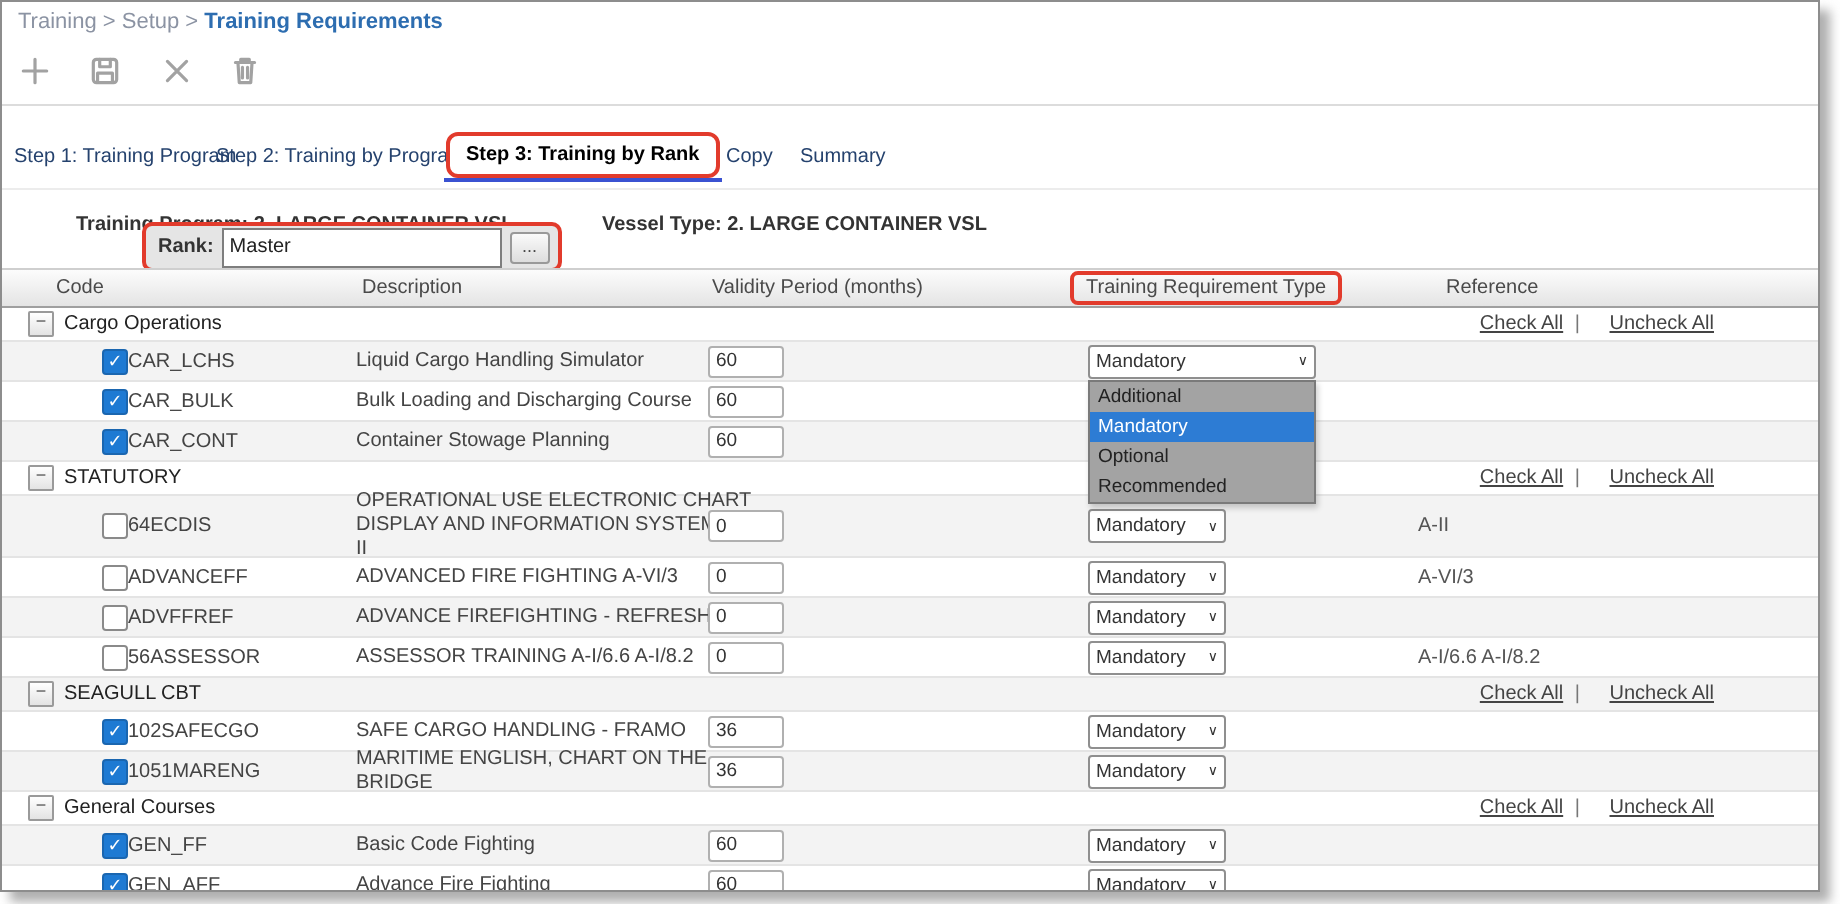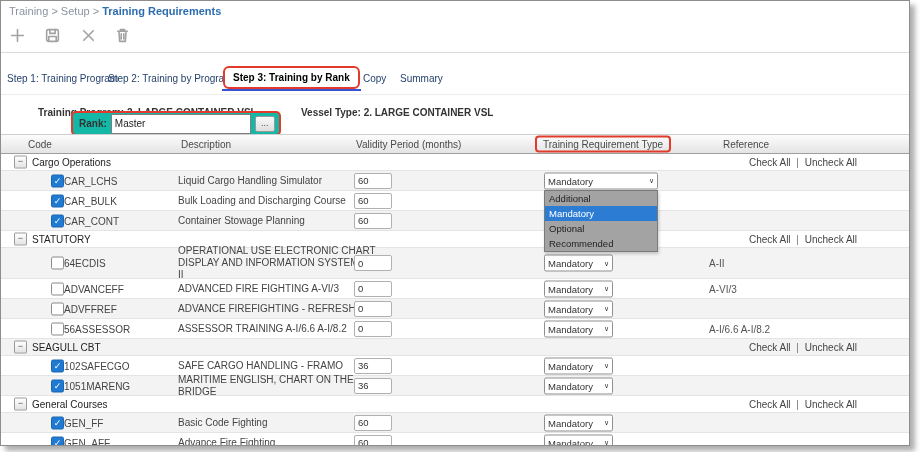--- a/index.html
+++ b/index.html
@@ -17,21 +17,21 @@
   
   .tab-strip{position:absolute;top:60px;left:0;width:100%;height:33px;border-bottom:1px solid #ececec;}
   .tab{position:absolute;top:12px;font-size:10px;color:#25426e;cursor:pointer;white-space:nowrap;}
   .tab.active{top:5px;padding:4px 8px;border:2px solid #e23b2c;border-radius:6px;
     color:#000;font-weight:bold;background:#fff;}
   .tab.active::after{content:"";position:absolute;left:-3px;right:-3px;bottom:-4px;
     border-bottom:2px solid #3a52d1;}
   
   .form-label{font-size:10px;font-weight:bold;color:#333;white-space:nowrap;position:absolute;}
   .rank-box{position:absolute;left:70px;top:110px;height:21px;border:2px solid #e23b2c;border-radius:5px;
-    padding:0 4px 0 6px;display:flex;align-items:center;background:#14b8a6;}
+    padding:0 4px 0 6px;display:flex;align-items:center;background:#e5e5e5;}
   .rank-label{font-size:10px;font-weight:bold;color:#333;margin-right:4px;}
   .rank-input{width:132px;height:14px;font-size:10px;font-family:"Liberation Sans",sans-serif;
     border:1px solid #7e7e7e;padding:2px 3px;color:#222;}
   .browse-btn{margin-left:4px;width:20px;height:16px;font-size:9px;line-height:7px;
     border:1px solid #999;border-radius:2px;background:linear-gradient(#fafafa,#ddd);
     color:#444;cursor:pointer;padding:0;font-family:"Liberation Sans",sans-serif;}
   
   .grid{position:absolute;top:133px;left:0;width:100%;}
   .grid-header{position:relative;height:18px;background:linear-gradient(#fcfcfc,#e4e4e4);
     border-top:1px solid #cfcfcf;border-bottom:1px solid #9f9f9f;}
@@ -41,21 +41,21 @@
   .row.alt{background:#f3f3f3;}
   .group-row{height:16px;}
   .data-row{height:19px;}
   .data-row.tall{height:30px;}
   .cell{position:absolute;top:50%;transform:translateY(-50%);font-size:10px;color:#444;white-space:nowrap;}
   .collapse-icon{left:13px;width:11px;height:11px;border:1px solid #9a9a9a;border-radius:1px;
     background:linear-gradient(#fff,#e3e3e3);color:#555;font-size:9px;line-height:9px;
     text-align:center;cursor:pointer;}
   .group-name{left:31px;color:#222;}
   .links{right:52px;transform:translateY(-50%);left:auto;}
-  .links a{color:#444;cursor:pointer;}
+  .links a{color:#444;text-decoration:underline;cursor:pointer;margin-left:9px;}
   .links .sep{color:#777;margin:0 3px;text-decoration:none;}
   .cb{left:50px;width:11px;height:11px;border:1px solid #8a8a8a;border-radius:2px;background:#fff;
     cursor:pointer;text-align:center;font-size:9px;line-height:11px;color:#fff;}
   .cb.checked{background:#1e7ad3;border-color:#1a66b0;}
   .code{left:63px;}
   .desc{left:177px;width:205px;white-space:normal;line-height:12px;}
   .validity{left:353px;width:30px;height:12px;font-size:9.5px;border:1px solid #b0b0b0;
     border-radius:2px;padding:1px 3px;color:#333;font-family:"Liberation Sans",sans-serif;}
   .select{left:543px;height:15px;border:1px solid #8f8f8f;border-radius:2px;background:#fff;
     width:67px;cursor:pointer;display:flex;align-items:center;transform:translateY(-50%);position:absolute;top:50%;}

